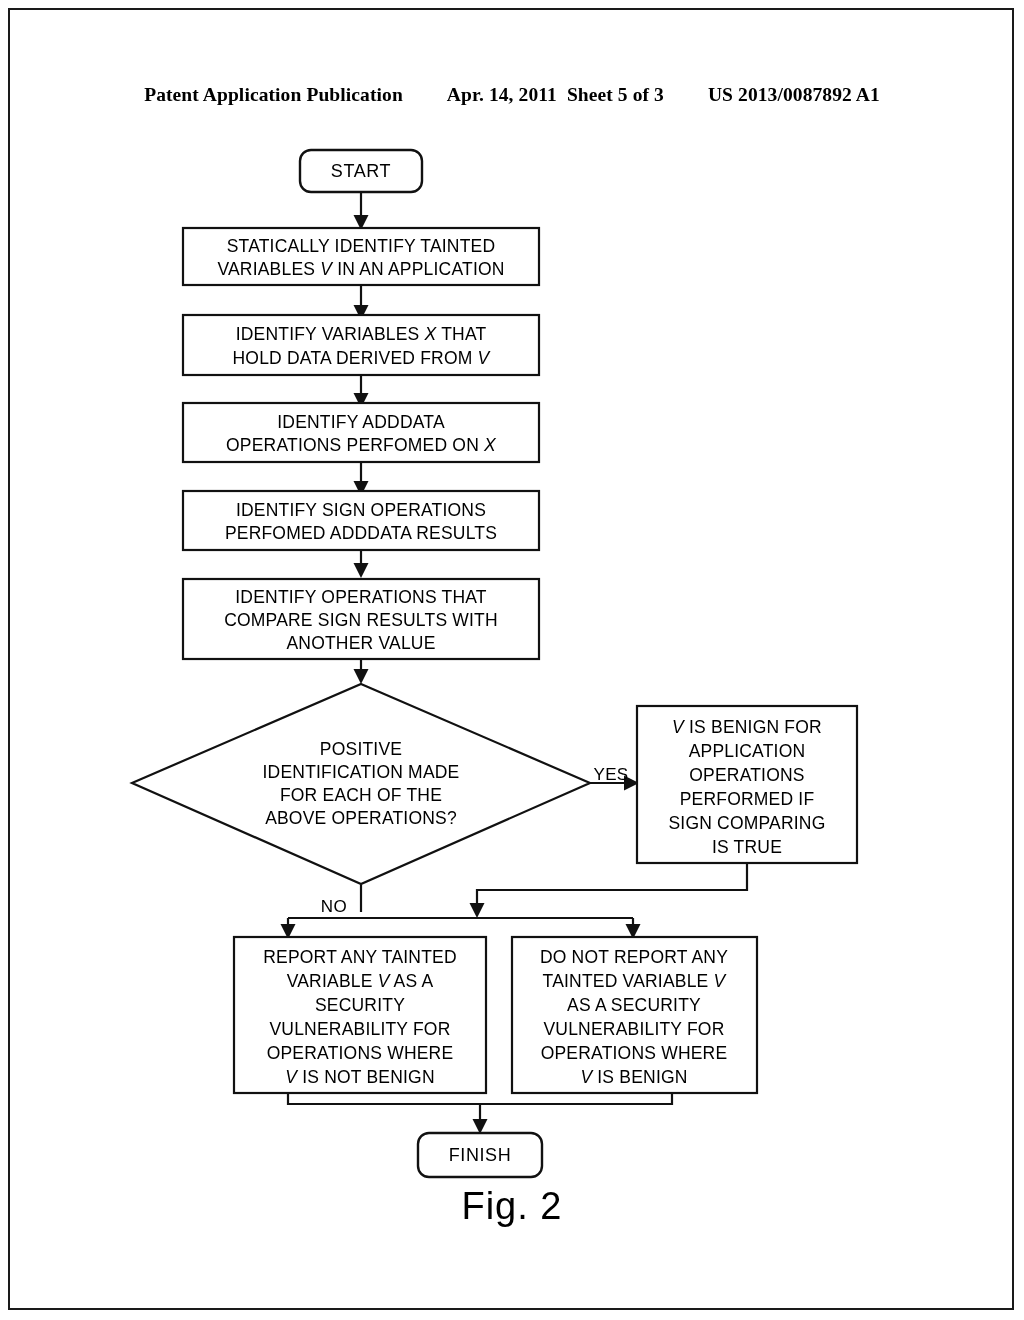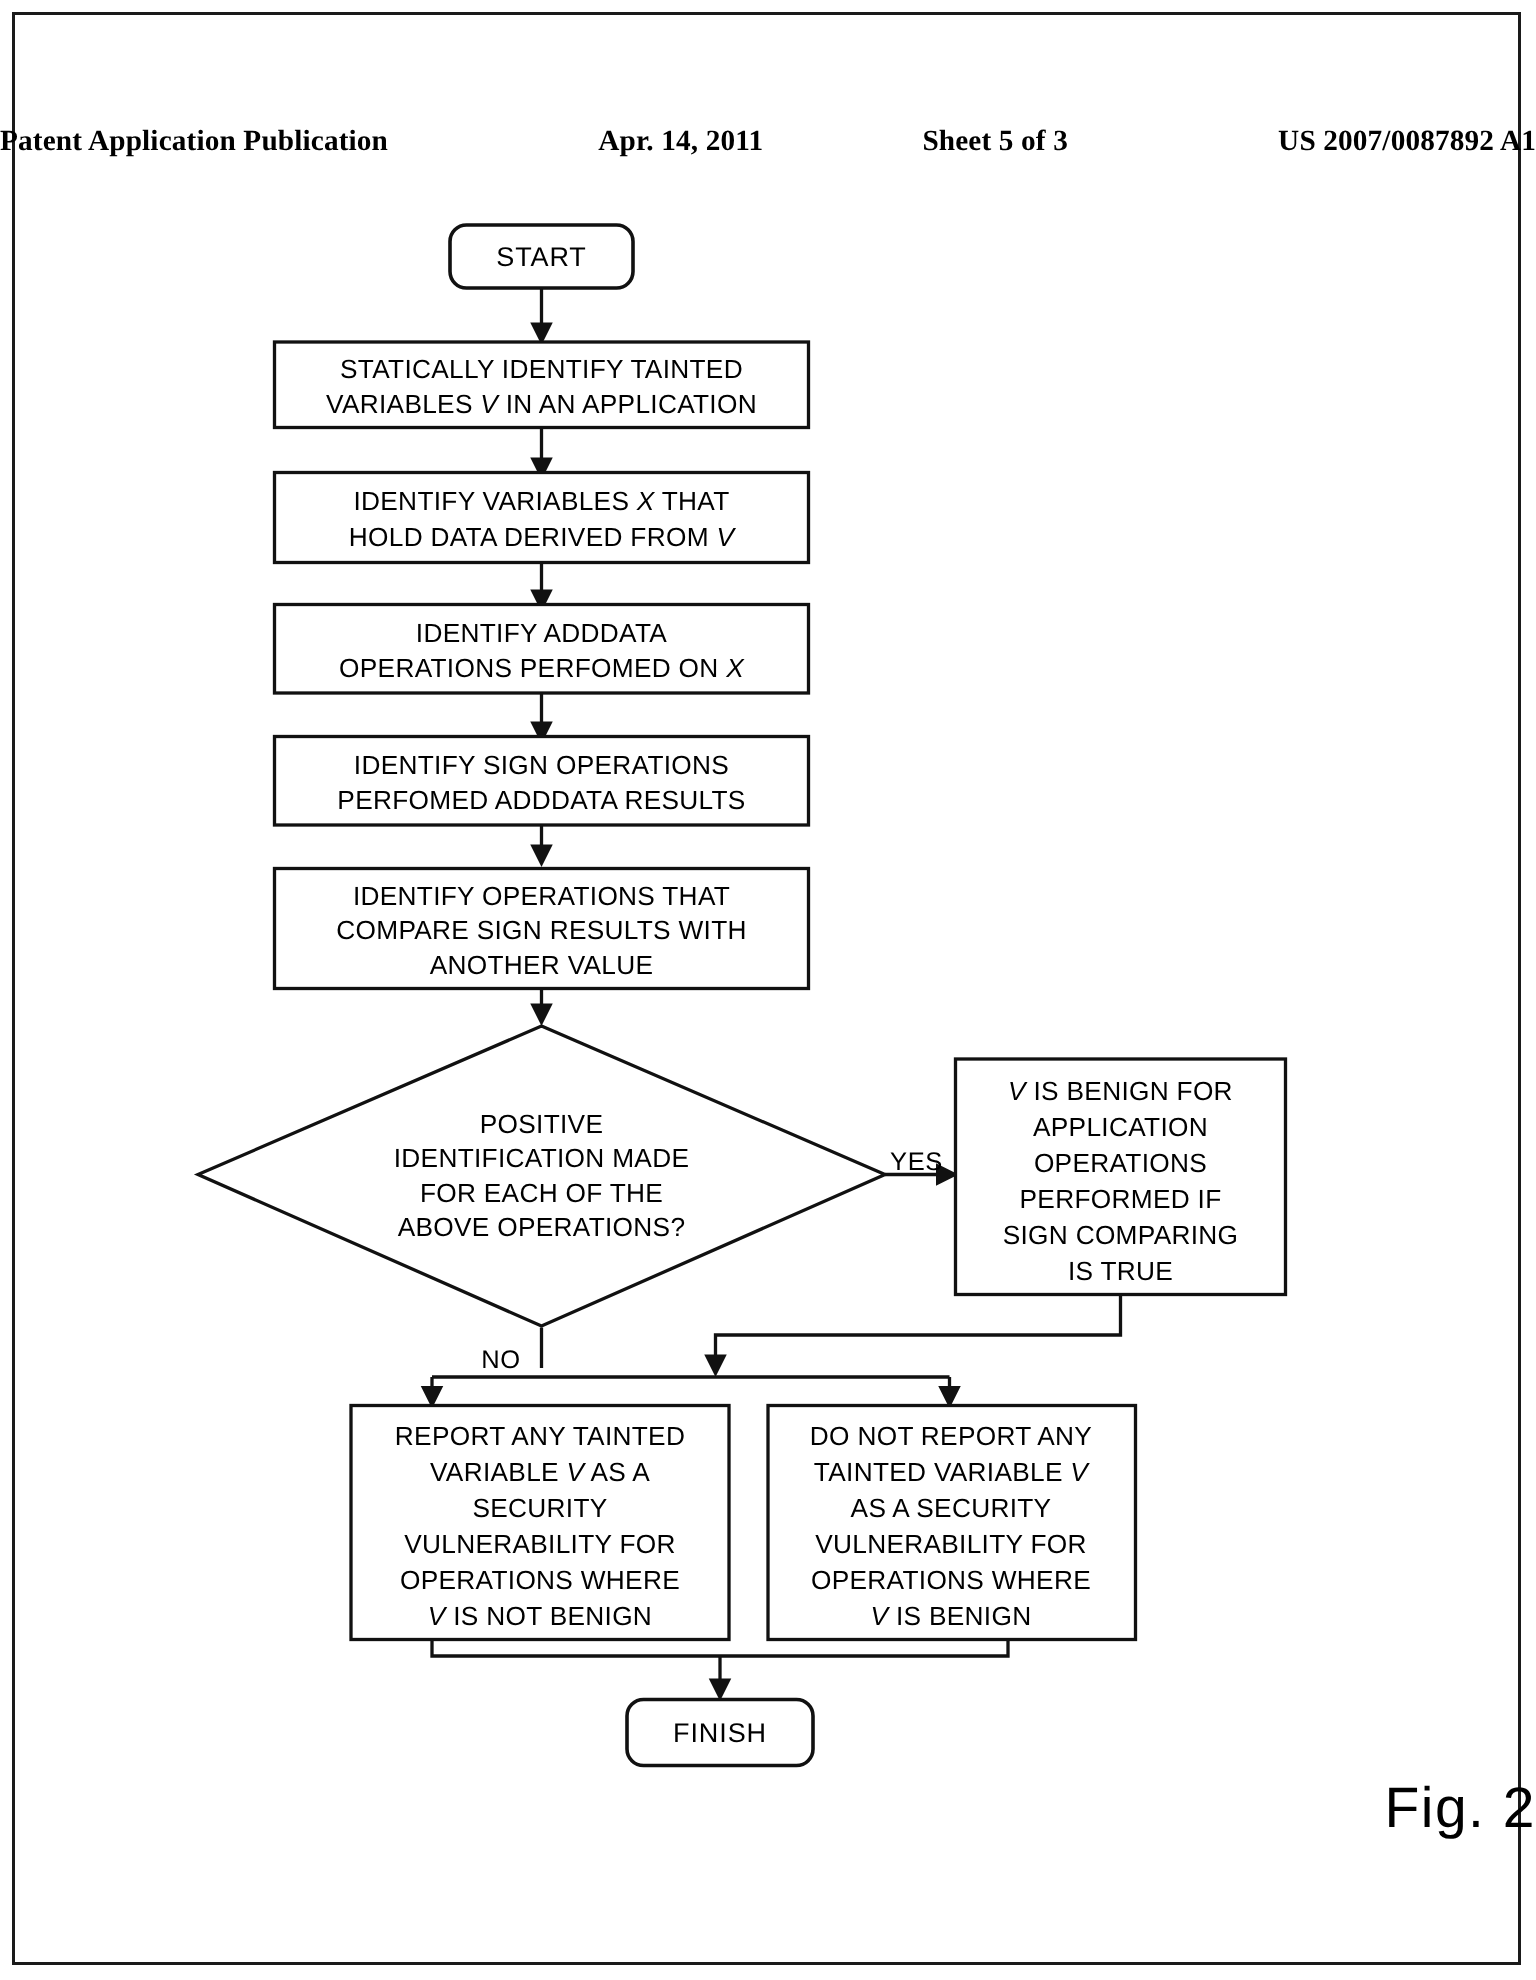--- a/index.html
+++ b/index.html
@@ -27,21 +27,21 @@
     box-sizing: border-box;
   }
 
   
   #doc-header {
     position: absolute;
     left: 0;
     top: 84px;
     width: 1024px;
     display: flex;
-    justify-content: space-between;
+    justify-content: center;
     align-items: baseline;
     font-family: "Liberation Serif", serif;
     font-weight: bold;
     font-size: 19.5px;
     letter-spacing: 0.1px;
     white-space: nowrap;
   }
   #doc-header .h-pub { }
   #doc-header .h-date { margin-left: 44px; }
   #doc-header .h-sheet { margin-left: 10px; }
@@ -94,36 +94,36 @@
     fill: #111111;
     stroke: none;
   }
 
   
   #fig-caption {
     position: absolute;
     left: 0;
     top: 1185px;
     width: 1024px;
-    text-align: right;
+    text-align: center;
     font-family: "Liberation Sans", sans-serif;
     font-size: 38px;
     letter-spacing: 1px;
   }
 </style>
 </head>
 <body>
 
 <div id="page-frame"></div>
 
 <div id="doc-header">
   <span class="h-pub">Patent Application Publication</span>
   <span class="h-date">Apr. 14, 2011</span>
   <span class="h-sheet">Sheet 5 of 3</span>
-  <span class="h-num">US 2007/0087892 A1</span>
+  <span class="h-num">US 2013/0087892 A1</span>
 </div>
 
 <svg id="flow-canvas" viewBox="0 0 1024 1320">
   <defs>
     <g id="ah-down">
       <polygon class="arrowhead" points="-7.5,-13 7.5,-13 0,2"></polygon>
     </g>
     <g id="ah-right">
       <polygon class="arrowhead" points="-13,-7.5 -13,7.5 2,0"></polygon>
     </g>

